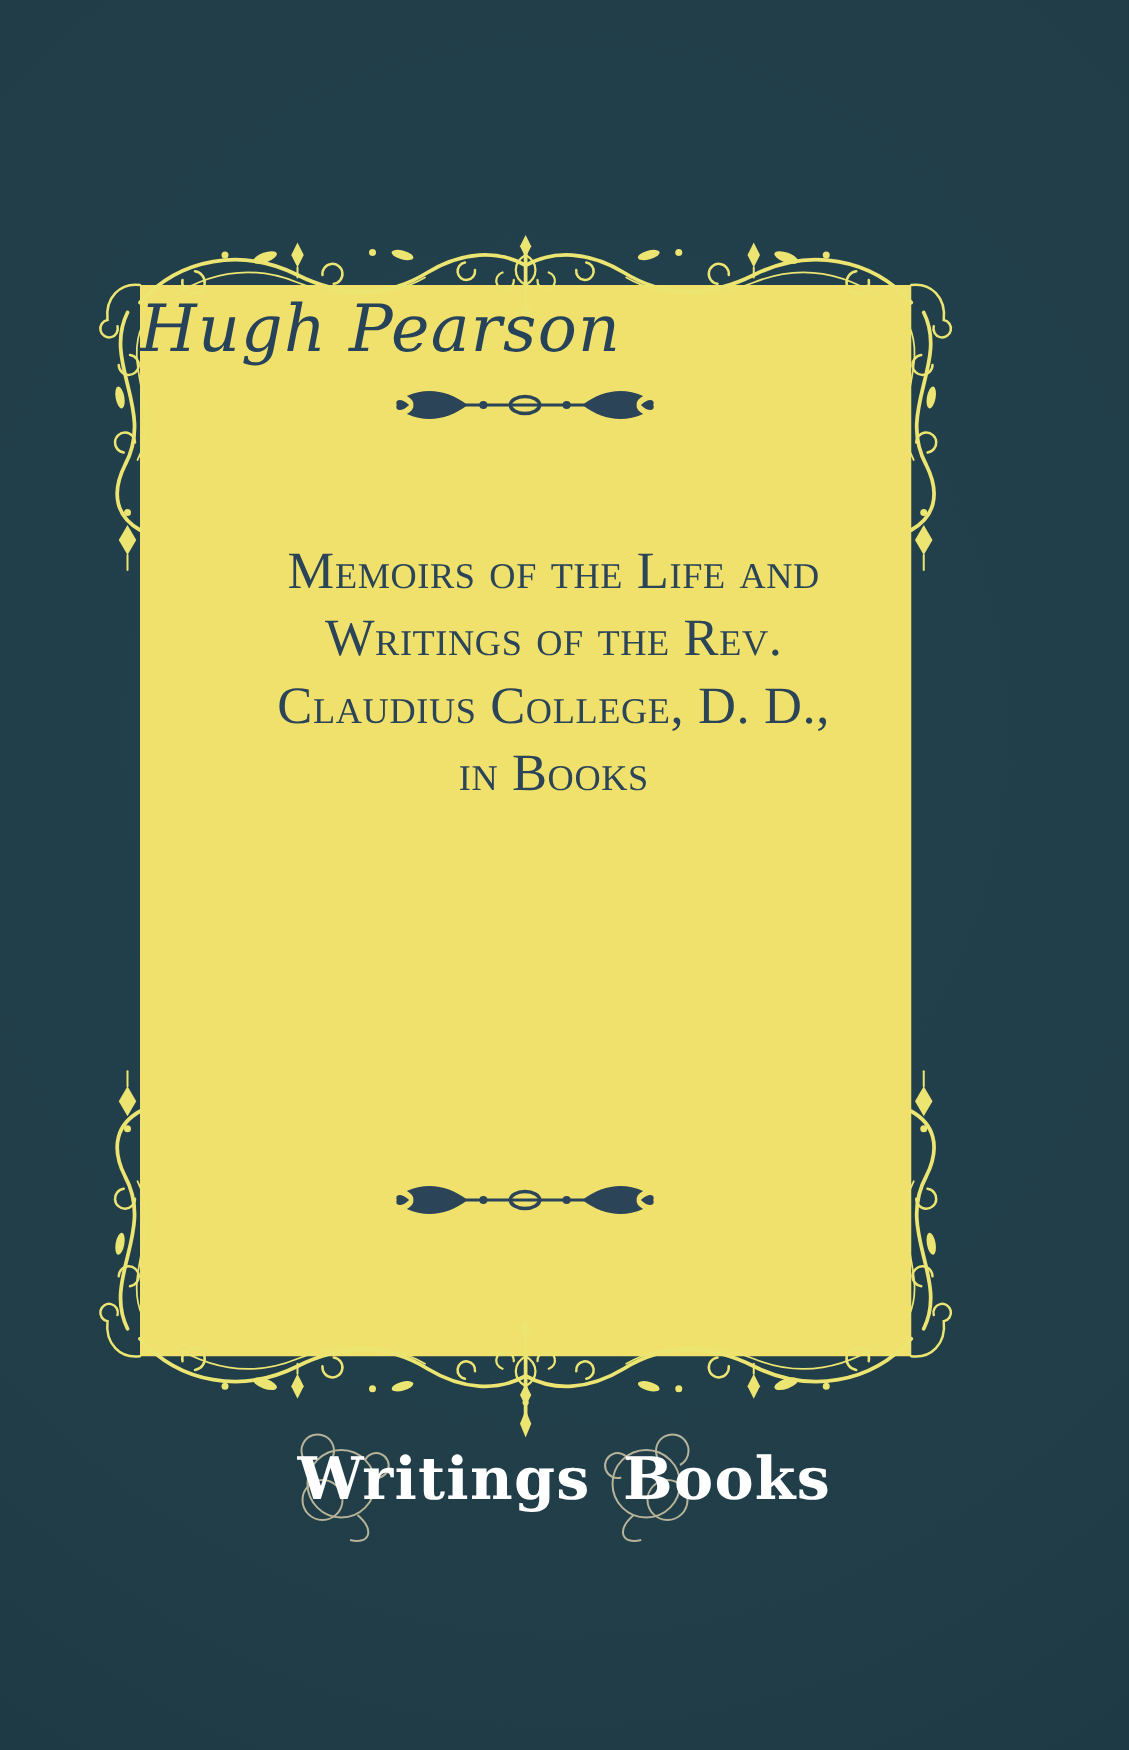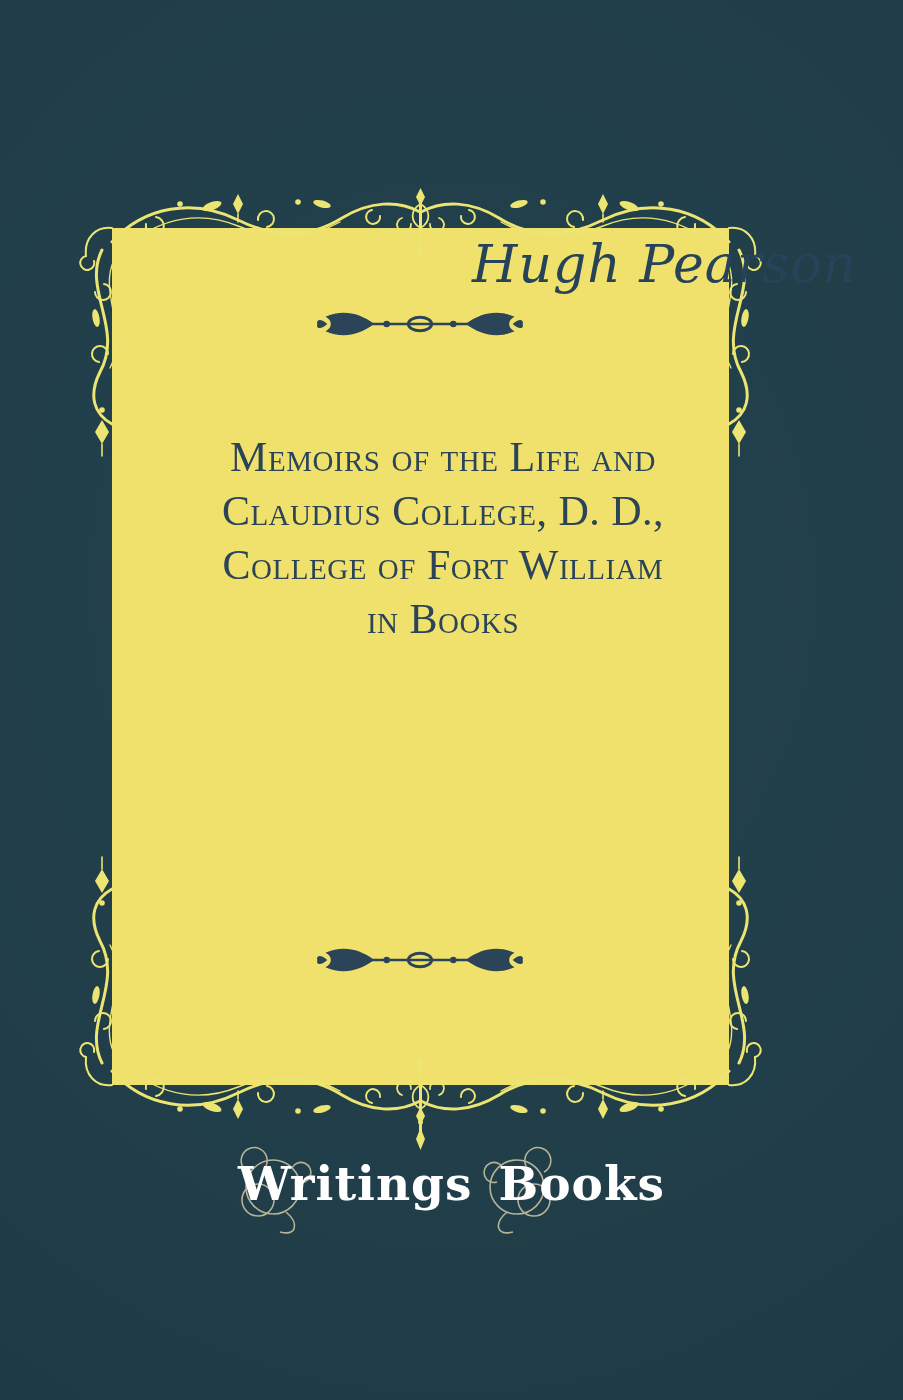--- a/index.html
+++ b/index.html
@@ -18,21 +18,21 @@
     background:radial-gradient(ellipse 130% 95% at 50% 42%, #24434e 0%, #203d48 55%, #1a3540 100%);
     font-family:"Liberation Serif", serif;
   }
   .panel{
     position:absolute;left:112px;top:228px;width:617px;height:857px;
     background:var(--panel);
   }
   .frame{position:absolute;left:72px;top:188px;width:696px;height:966px;color:var(--ornament);pointer-events:none;}
   .author{
     position:absolute;left:112px;top:234px;width:745px;
-    text-align:right;font-family:"DejaVu Serif", serif;font-style:italic;
+    text-align:left;font-family:"DejaVu Serif", serif;font-style:italic;
     font-size:52px;color:var(--author-text);letter-spacing:1px;
   }
   .divider{position:absolute;width:226px;height:36px;color:var(--title-text);}
   .divider-top{left:307px;top:306px;}
   .divider-bottom{left:307px;top:942px;}
   .title{
     position:absolute;left:112px;top:430px;width:617px;
     text-align:center;font-family:"Liberation Serif", serif;
     font-variant:small-caps;font-size:42px;line-height:54px;
     color:var(--title-text);letter-spacing:0.5px;
@@ -121,22 +121,22 @@
   </svg>
 
   <div class="author">Hugh Pearson</div>
 
   <svg class="divider divider-top" viewBox="0 0 230 40" aria-hidden="true">
     <use href="#divider-orn"></use>
   </svg>
 
   <div class="title">
     <span class="title-line">Memoirs of the Life and</span>
+    <span class="title-line">Writings of the Rev.</span>
     <span class="title-line">Claudius College, D. D.,</span>
-    <span class="title-line">College of Fort William</span>
     <span class="title-line">in Books</span>
   </div>
 
   <svg class="divider divider-bottom" viewBox="0 0 230 40" aria-hidden="true">
     <use href="#divider-orn"></use>
   </svg>
 
   <div class="logo">
     <svg class="logo-flourish fl-left" viewBox="0 0 95 100" aria-hidden="true">
       <g stroke="currentColor" fill="none" stroke-width="1.6">

